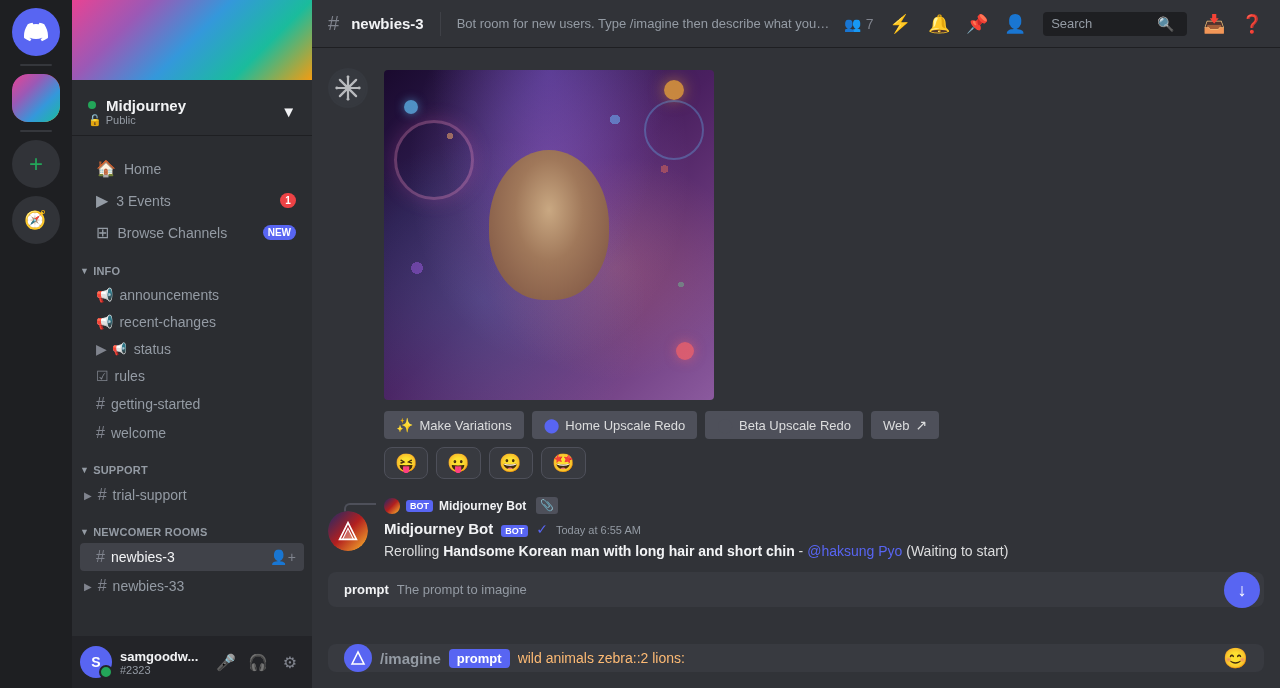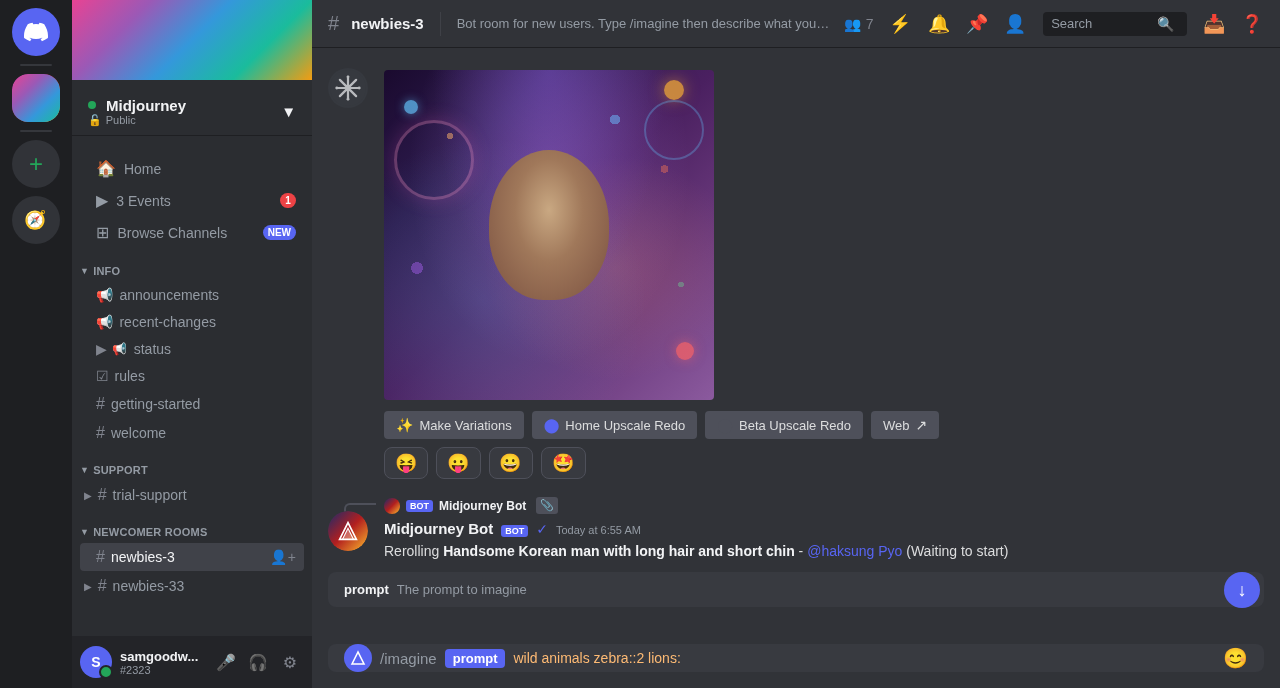--- a/index.html
+++ b/index.html
@@ -427,21 +427,21 @@
       background: #5865f2;
       flex-shrink: 0;
       display: flex; align-items: center; justify-content: center;
       font-size: 12px;
       color: white;
       font-weight: 600;
     }
     .slash-cmd {
       color: #949ba4;
       font-size: 15px;
-      font-weight: 400;
+      font-weight: 700;
       flex-shrink: 0;
     }
     .cmd-pill {
       background: #5865f2;
       color: white;
       font-size: 13px;
       font-weight: 600;
       padding: 2px 8px;
       border-radius: 4px;
       flex-shrink: 0;

